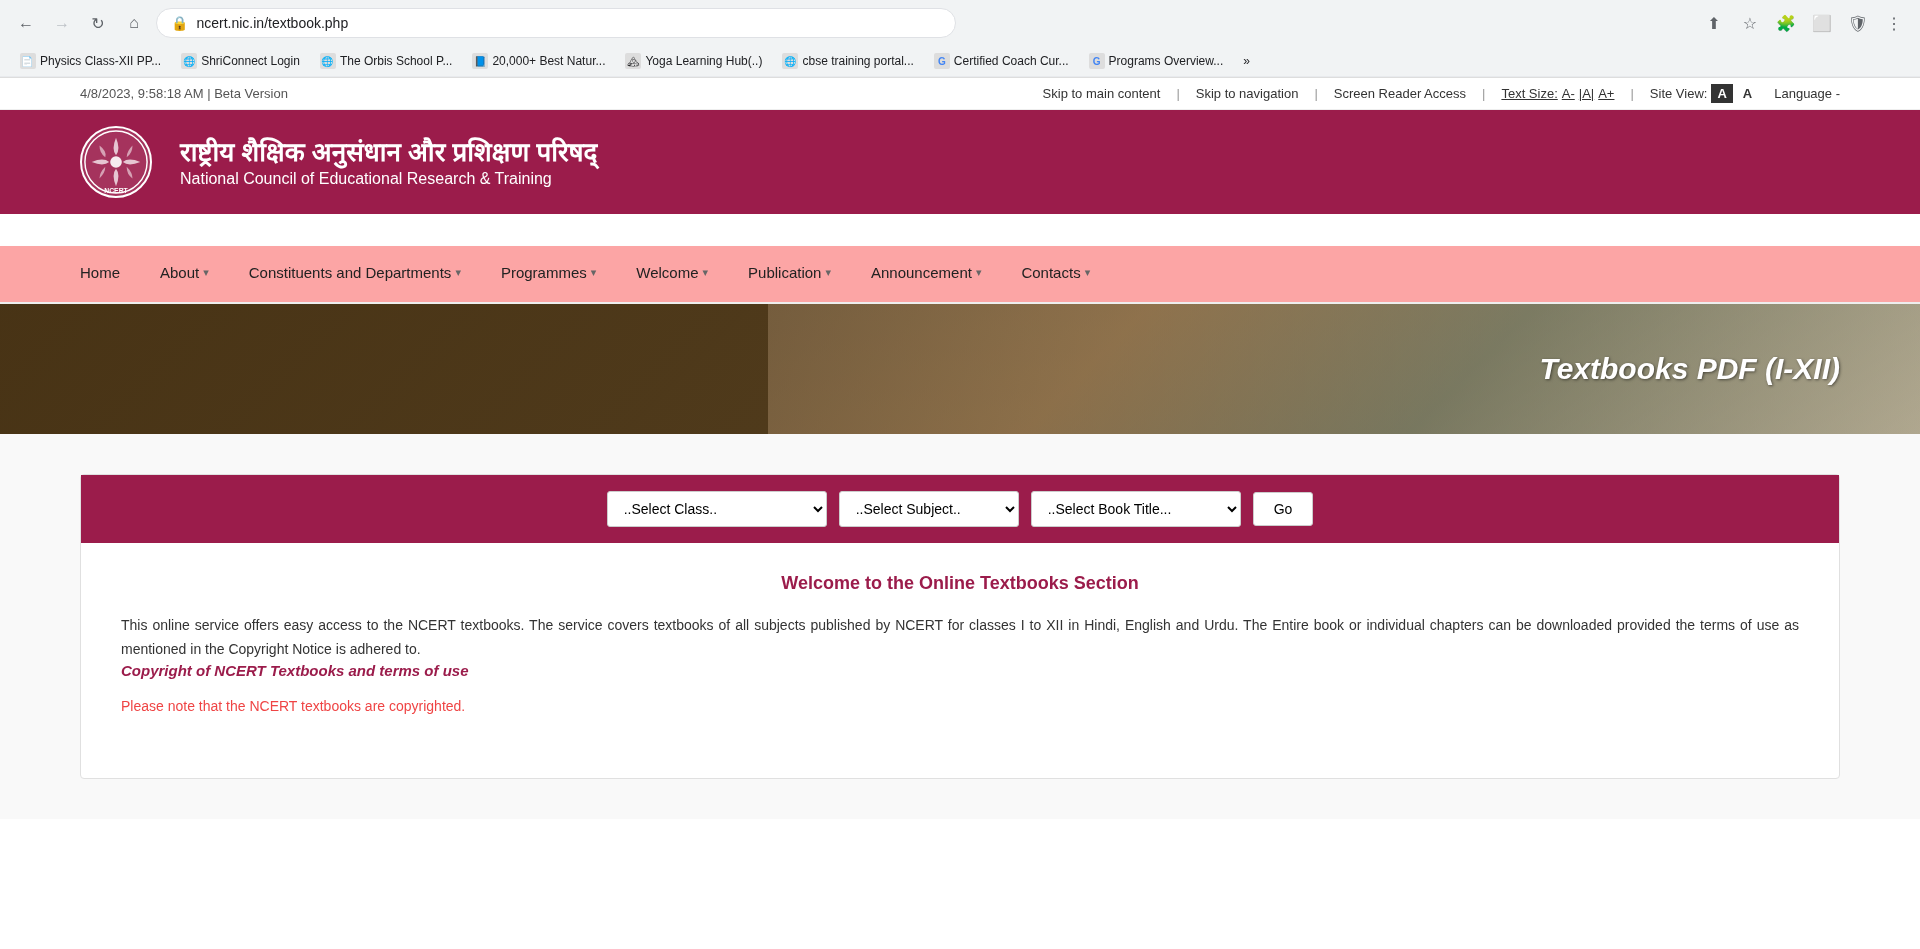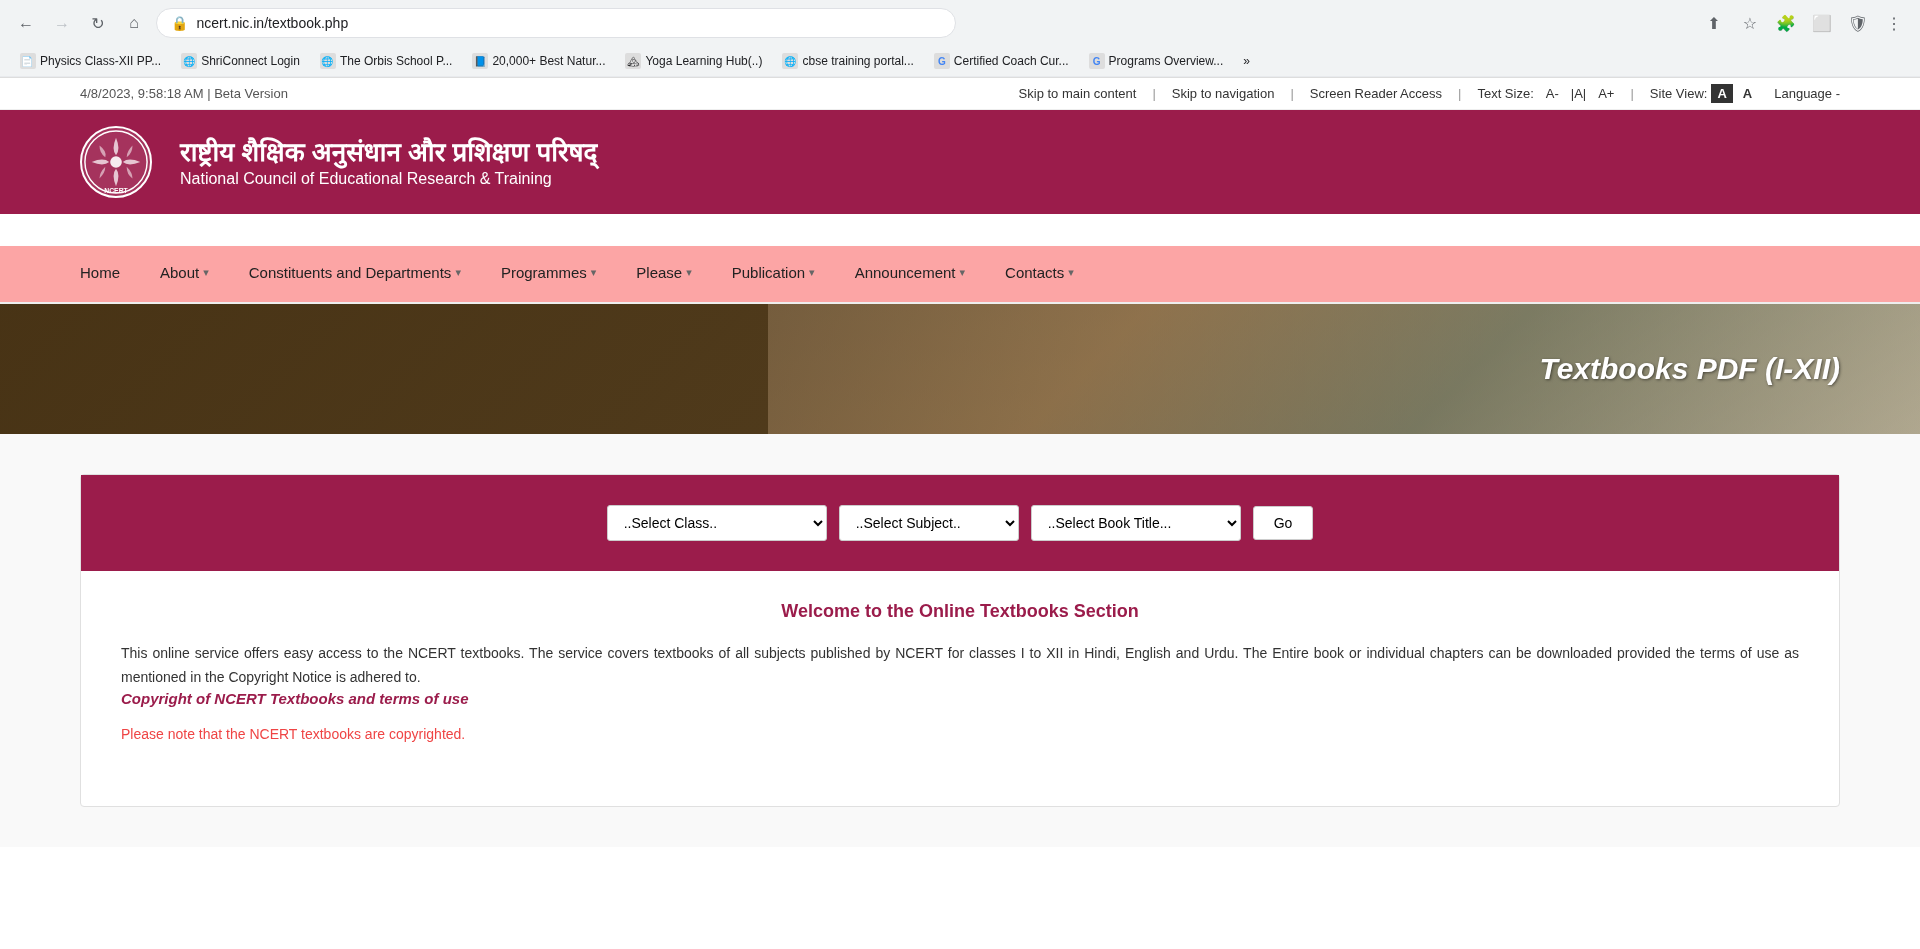--- a/index.html
+++ b/index.html
@@ -112,21 +112,22 @@
     }
     .utility-link {
       color: #333;
       text-decoration: none;
       cursor: pointer;
     }
     .separator { color: #999; }
     .text-size-controls {
       display: flex;
       align-items: center;
-      gap: 12px;
+      gap: 4px;
+      text-decoration: underline;
     }
     .text-size-btn {
       cursor: pointer;
       color: #333;
     }
     .site-view {
       display: flex;
       align-items: center;
       gap: 4px;
     }
@@ -272,21 +273,21 @@
     .content-card {
       background: #fff;
       border: 1px solid #e0e0e0;
       border-radius: 4px;
       padding: 0 0 40px 0;
     }
 
     
     .filter-bar {
       background: #9b1c4b;
-      padding: 30px 24px;
+      padding: 16px 24px;
       display: flex;
       align-items: center;
       justify-content: center;
       gap: 12px;
     }
     .filter-select {
       padding: 8px 32px 8px 12px;
       border: 1px solid #ccc;
       border-radius: 3px;
       font-size: 14px;
@@ -465,21 +466,21 @@
   </a>
   <a class="nav-item">
     <span>Constituents and Departments</span>
     <span class="nav-arrow">▾</span>
   </a>
   <a class="nav-item">
     <span>Programmes</span>
     <span class="nav-arrow">▾</span>
   </a>
   <a class="nav-item">
-    <span>Please</span>
+    <span>Welcome</span>
     <span class="nav-arrow">▾</span>
   </a>
   <a class="nav-item">
     <span>Publication</span>
     <span class="nav-arrow">▾</span>
   </a>
   <a class="nav-item">
     <span>Announcement</span>
     <span class="nav-arrow">▾</span>
   </a>

